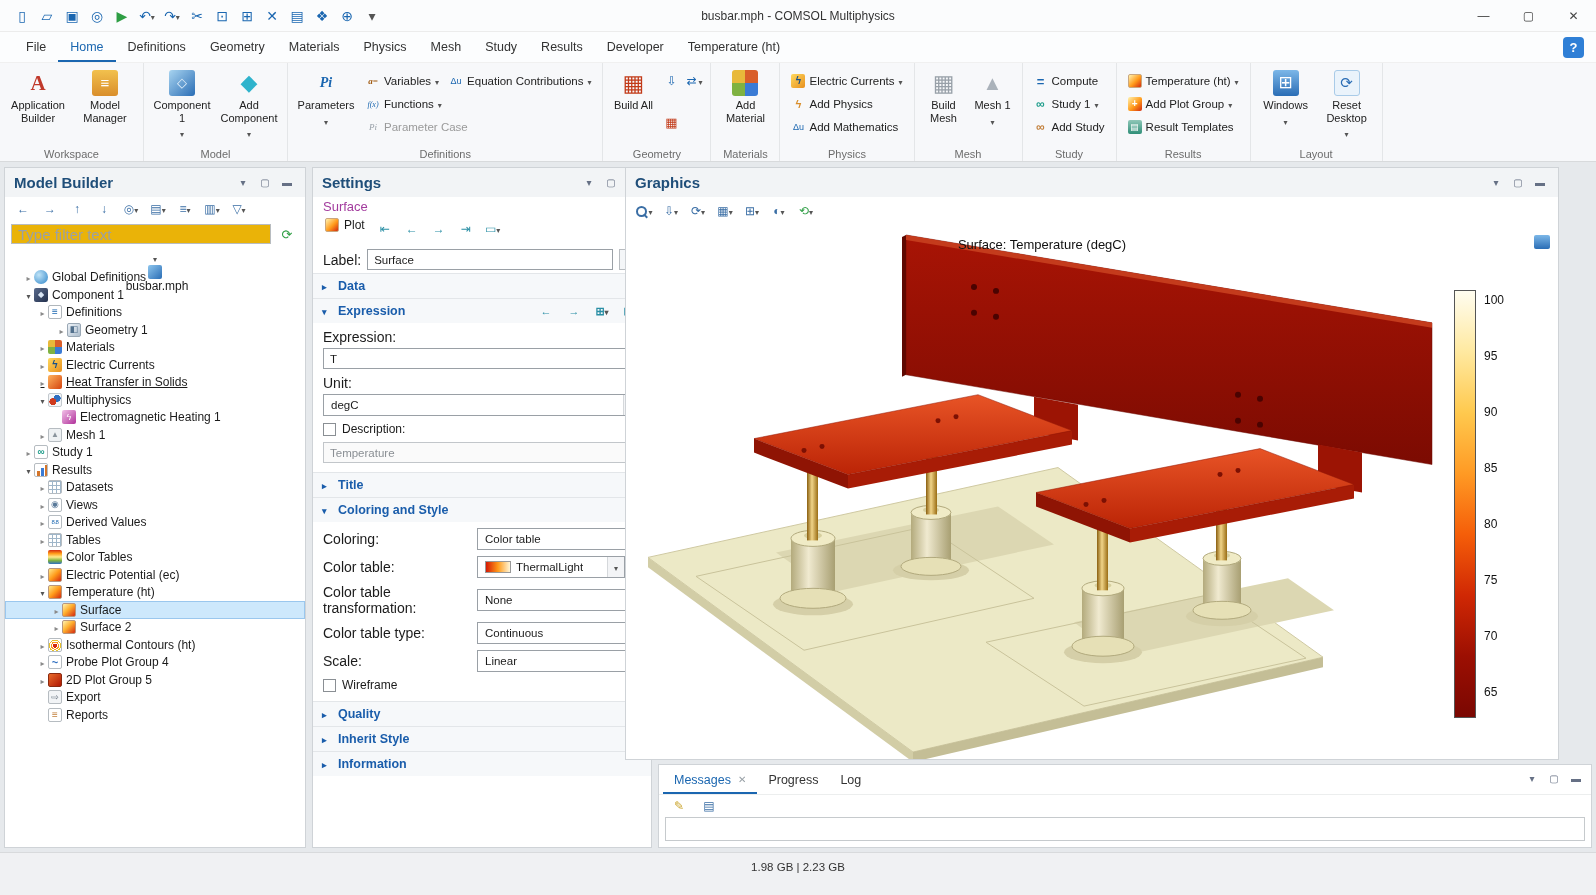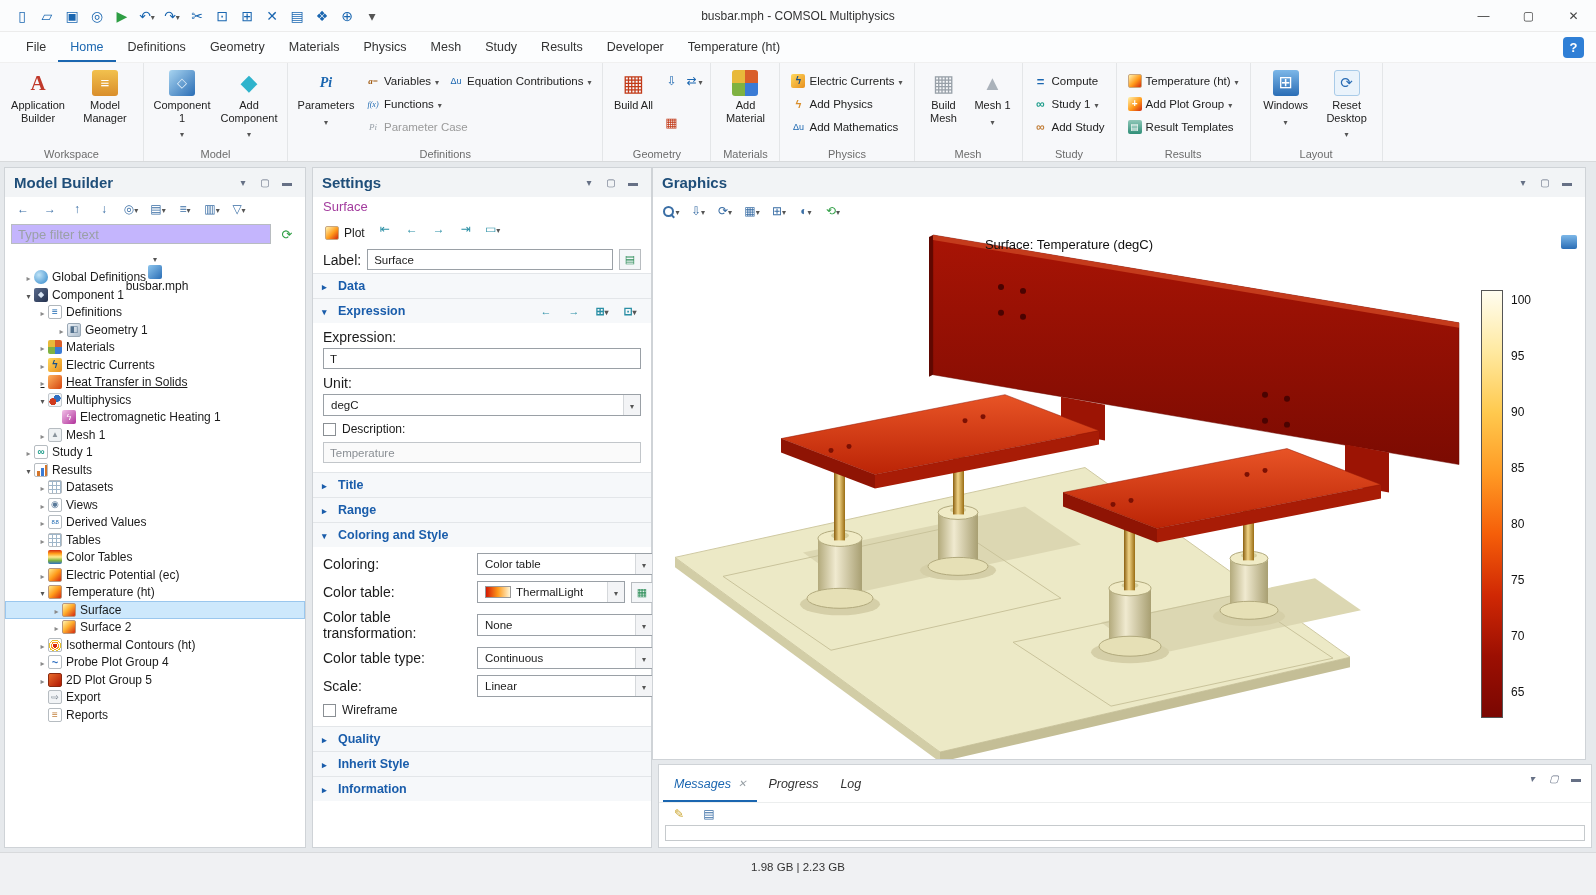--- a/index.html
+++ b/index.html
@@ -132,46 +132,46 @@
   .panel { position:absolute; background:#fff; border:1px solid #cfd3d7;
            display:flex; flex-direction:column; }
   .panel-header { height:29px; display:flex; align-items:center; padding:0 9px; background:#f2f4f6; flex:none; }
   .panel-title { font-size:15px; font-weight:600; color:#1f4e79; }
   .panel-hicons { margin-left:auto; display:flex; gap:4px; }
   .panel-hicons .tbi { min-width:18px; height:18px; }
   .panel-hicons .tglyph { color:#667085; font-size:10px; }
 
   #model-builder { left:4px; top:167px; width:302px; height:681px; }
   #settings-panel { left:312px; top:167px; width:340px; height:681px; }
-  #graphics-panel { left:652px; top:167px; width:934px; height:593px; }
+  #graphics-panel { left:625px; top:167px; width:934px; height:593px; }
   #messages-dock { left:658px; top:764px; width:934px; height:84px; }
 
   .mb-toolbar, .gtoolbar { display:flex; align-items:center; gap:3px; padding:0 6px; flex:none; }
   .mb-toolbar { height:24px; }
   .mb-toolbar .tglyph, .gtoolbar .tglyph { color:#3a6ea5; font-size:12px; }
   .gtoolbar { height:28px; }
 
   .filter-row { display:flex; align-items:center; gap:4px; padding:1px 6px 3px; flex:none; }
-  .filter-input { flex:1; height:20px; border:1px solid #b8bcc0; padding:0 6px; font-size:13px;
-                  font-family:inherit; color:#444; background:#c4b5fd; }
+  .filter-input { flex:1; height:20px; border:1px solid #b8bcc0; padding:0 6px; font-size:15px;
+                  font-family:inherit; color:#444; background:#eab308; }
   .filter-input::placeholder { color:#9aa0a6; }
   .refresh-glyph { color:#2e9e44; font-size:13px; }
 
   .tree { flex:1; overflow:hidden; padding-top:2px; }
   .trow { display:flex; align-items:center; height:17.5px; padding-right:4px; }
   .trow.selected { background:#cde8fc; outline:1px solid #9ac7ee; outline-offset:-1px; }
   .tc { width:11px; flex:none; text-align:center; }
   .tc.exp::before { content:"▾"; font-size:8px; color:#555; }
   .tc.col::before { content:"▸"; font-size:8px; color:#8a8a8a; }
   .tlabel { margin-left:4px; white-space:nowrap; }
 
   
   .ctx-row { padding:2px 10px 0; flex:none; }
   .ctx-title { color:#a33c9e; font-size:13px; }
-  .plotbar { display:flex; align-items:flex-end; gap:4px; padding:3px 8px 5px; flex:none; }
+  .plotbar { display:flex; align-items:flex-start; gap:4px; padding:3px 8px 5px; flex:none; }
   .plot-btn { display:flex; align-items:center; gap:5px; padding:1px 4px; }
   .plotbar .tglyph { color:#2a8fa5; font-size:12px; }
   .form-row { display:flex; align-items:center; padding:3px 10px; gap:6px; }
   .form-label { flex:none; font-size:14px; }
   .lab-160 { width:148px; }
   .tinput { height:21px; border:1px solid #9aa0a6; background:#fff; padding:0 6px;
             font-family:inherit; font-size:11.5px; color:#1b1b1b; flex:1; }
   .tinput.disabled { color:#8a8f94; background:#fafafa; border-color:#c2c6ca; }
   .sq-btn { width:22px; height:21px; border:1px solid #b8bcc0; background:#f4f6f8; display:flex;
             align-items:center; justify-content:center; flex:none; }
@@ -201,21 +201,21 @@
   .scene svg { position:absolute; inset:0; }
   .plot-title { position:absolute; top:12px; left:0; right:100px; text-align:center;
                 font-size:13px; color:#111; }
   .scene-corner-icon { position:absolute; top:10px; right:8px; width:16px; height:14px;
                        background:linear-gradient(180deg,#7cb7e8,#2a6db5); border-radius:2px; }
   .legend { position:absolute; right:40px; top:65px; width:64px; height:436px; }
   .legend-bar { position:absolute; left:0; top:0; width:22px; height:428px; border:1px solid #555; }
   .legend-tick { position:absolute; left:30px; font-size:12px; color:#111; }
 
   
-  .btabs { height:38px; display:flex; align-items:stretch; padding-left:4px; border-bottom:1px solid #eceeee; flex:none; position:relative;font-style:italic; }
+  .btabs { height:30px; display:flex; align-items:stretch; padding-left:4px; border-bottom:1px solid #eceeee; flex:none; position:relative; }
   .btab { padding:0 11px; display:flex; align-items:center; gap:7px; font-size:12.5px; color:#333; }
   .btab.active { color:#1a66b0; box-shadow:inset 0 -2px 0 #1a66b0; }
   .btab .x { color:#98a0a6; font-size:10px; }
   .btabs .panel-hicons { position:absolute; right:6px; top:5px; }
   .msg-toolbar { height:22px; display:flex; align-items:center; gap:6px; padding:0 8px; flex:none; }
   .msg-toolbar .tglyph { font-size:12px; }
   .msg-box { flex:1; margin:0 6px 6px; border:1px solid #c6cacd; background:#fff; }
 
   
   .statusbar { position:absolute; left:0; right:0; bottom:0; height:43px; background:#f0f1f3;
@@ -781,24 +781,20 @@
       <span data-name="description-label">Description:</span>
     </div>
     <div class="form-row">
       <input class="tinput disabled" disabled="" data-name="description-input" value="Temperature" style="">
     </div>
   </div>
 
   <div class="sect" data-name="section-title">
     <span class="chev col" data-name="chevron-right-icon"></span>
     <span>Title</span>
-  </div>
-  <div class="sect" data-name="section-range">
-    <span class="chev col" data-name="chevron-right-icon"></span>
-    <span>Range</span>
   </div>
 
   <div class="sect" data-name="section-coloring-and-style">
     <span class="chev exp" data-name="chevron-down-icon"></span>
     <span>Coloring and Style</span>
   </div>
   <div class="sect-body" data-name="coloring-section-body">
     <div class="form-row">
       <span class="form-label lab-160" data-name="coloring-label">Coloring:</span>
       <div class="select" data-name="coloring-select">

